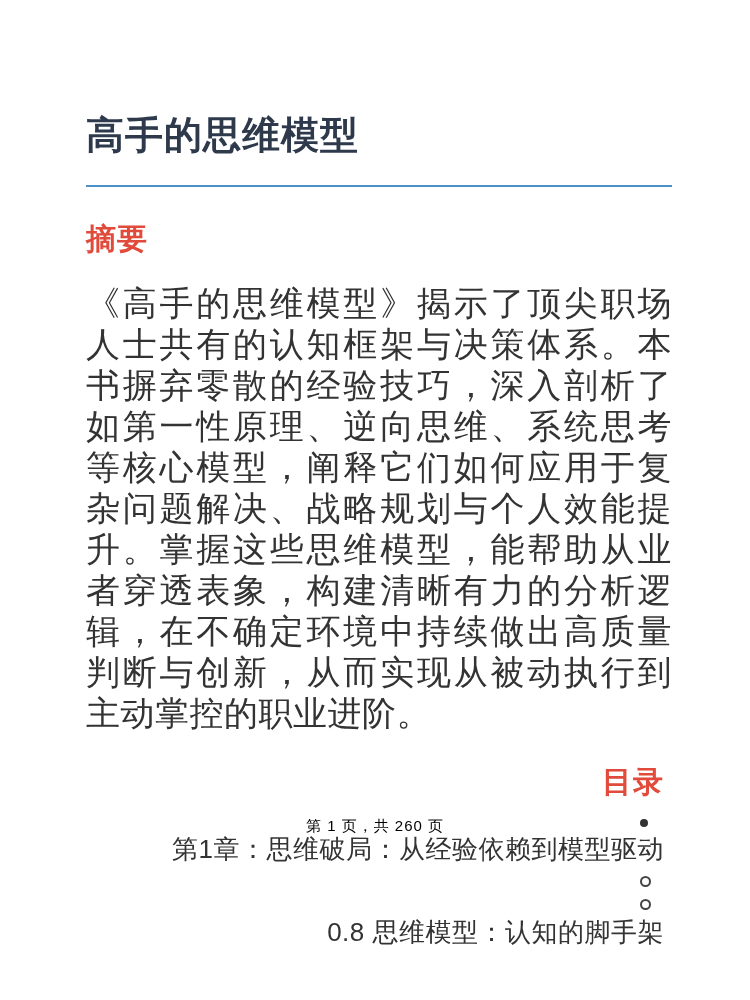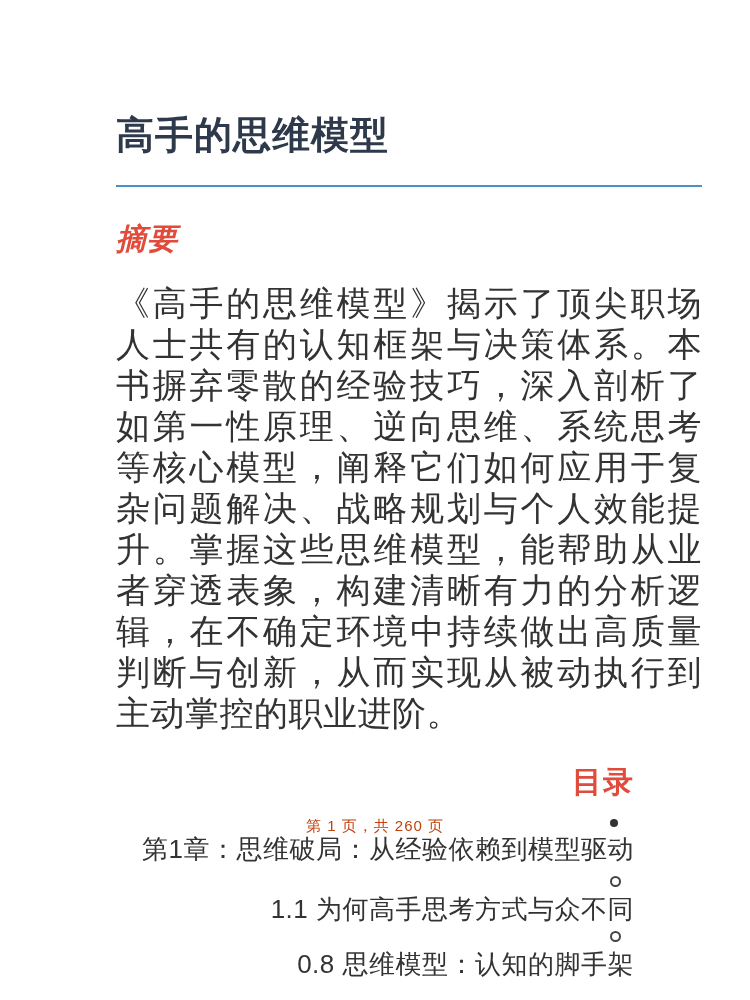--- a/index.html
+++ b/index.html
@@ -11,21 +11,21 @@
     width: 750px;
     height: 1000px;
     position: relative;
     overflow: hidden;
     font-family: "Liberation Sans", "DejaVu Sans", sans-serif;
   }
   .page {
     position: relative;
     width: 750px;
     height: 865px;
-    padding: 0 116px;
+    padding: 0 86px;
     box-sizing: border-box;
   }
   .doc-title {
     margin: 0;
     padding-top: 112px;
     font-size: 38px;
     line-height: 46px;
     font-weight: 700;
     color: #2e3a4c;
     letter-spacing: 1px;
@@ -38,21 +38,21 @@
     width: 586px;
   }
   .section-heading {
     margin: 0;
     font-size: 30px;
     line-height: 34px;
     font-weight: 700;
     color: #e04b3b;
     letter-spacing: 1px;
   }
-  .abstract-heading { margin-top: 35px; font-style: italic; }
+  .abstract-heading { margin-top: 35px; }
   .toc-heading { margin-top: 31px; text-align: right; }
   .abstract-body {
     margin: 27px 0 0 0;
     width: 586px;
     font-size: 34px;
     line-height: 41px;
     color: #333333;
     text-align: justify;
     letter-spacing: 0.5px;
   }
@@ -99,21 +99,21 @@
     padding: 0 0 0 42px;
   }
   .toc-section { margin-bottom: 12px; }
   .page-footer {
     position: absolute;
     left: 0;
     right: 0;
     bottom: 29px;
     text-align: center;
     font-size: 15px;
-    color: #c2410c;
+    color: #000000;
     letter-spacing: 1px;
   }
 </style>
 </head>
 <body>
 
 <div class="page">
 
   <h1 class="doc-title">高手的思维模型</h1>
 
@@ -129,21 +129,20 @@
 
     <li class="toc-chapter">
       <div class="toc-row">
         <span class="marker disc"></span>
         <span class="toc-label">第1章：思维破局：从经验依赖到模型驱动</span>
       </div>
       <ul class="toc-sublist">
         <li class="toc-section">
           <div class="toc-row">
             <span class="marker circle"></span>
-            <span class="toc-label">1.1 为何高手思考方式与众不同</span>
           </div>
         </li>
         <li class="toc-section">
           <div class="toc-row">
             <span class="marker circle"></span>
             <span class="toc-label">0.8 思维模型：认知的脚手架</span>
           </div>
         </li>
       </ul>
     </li>

